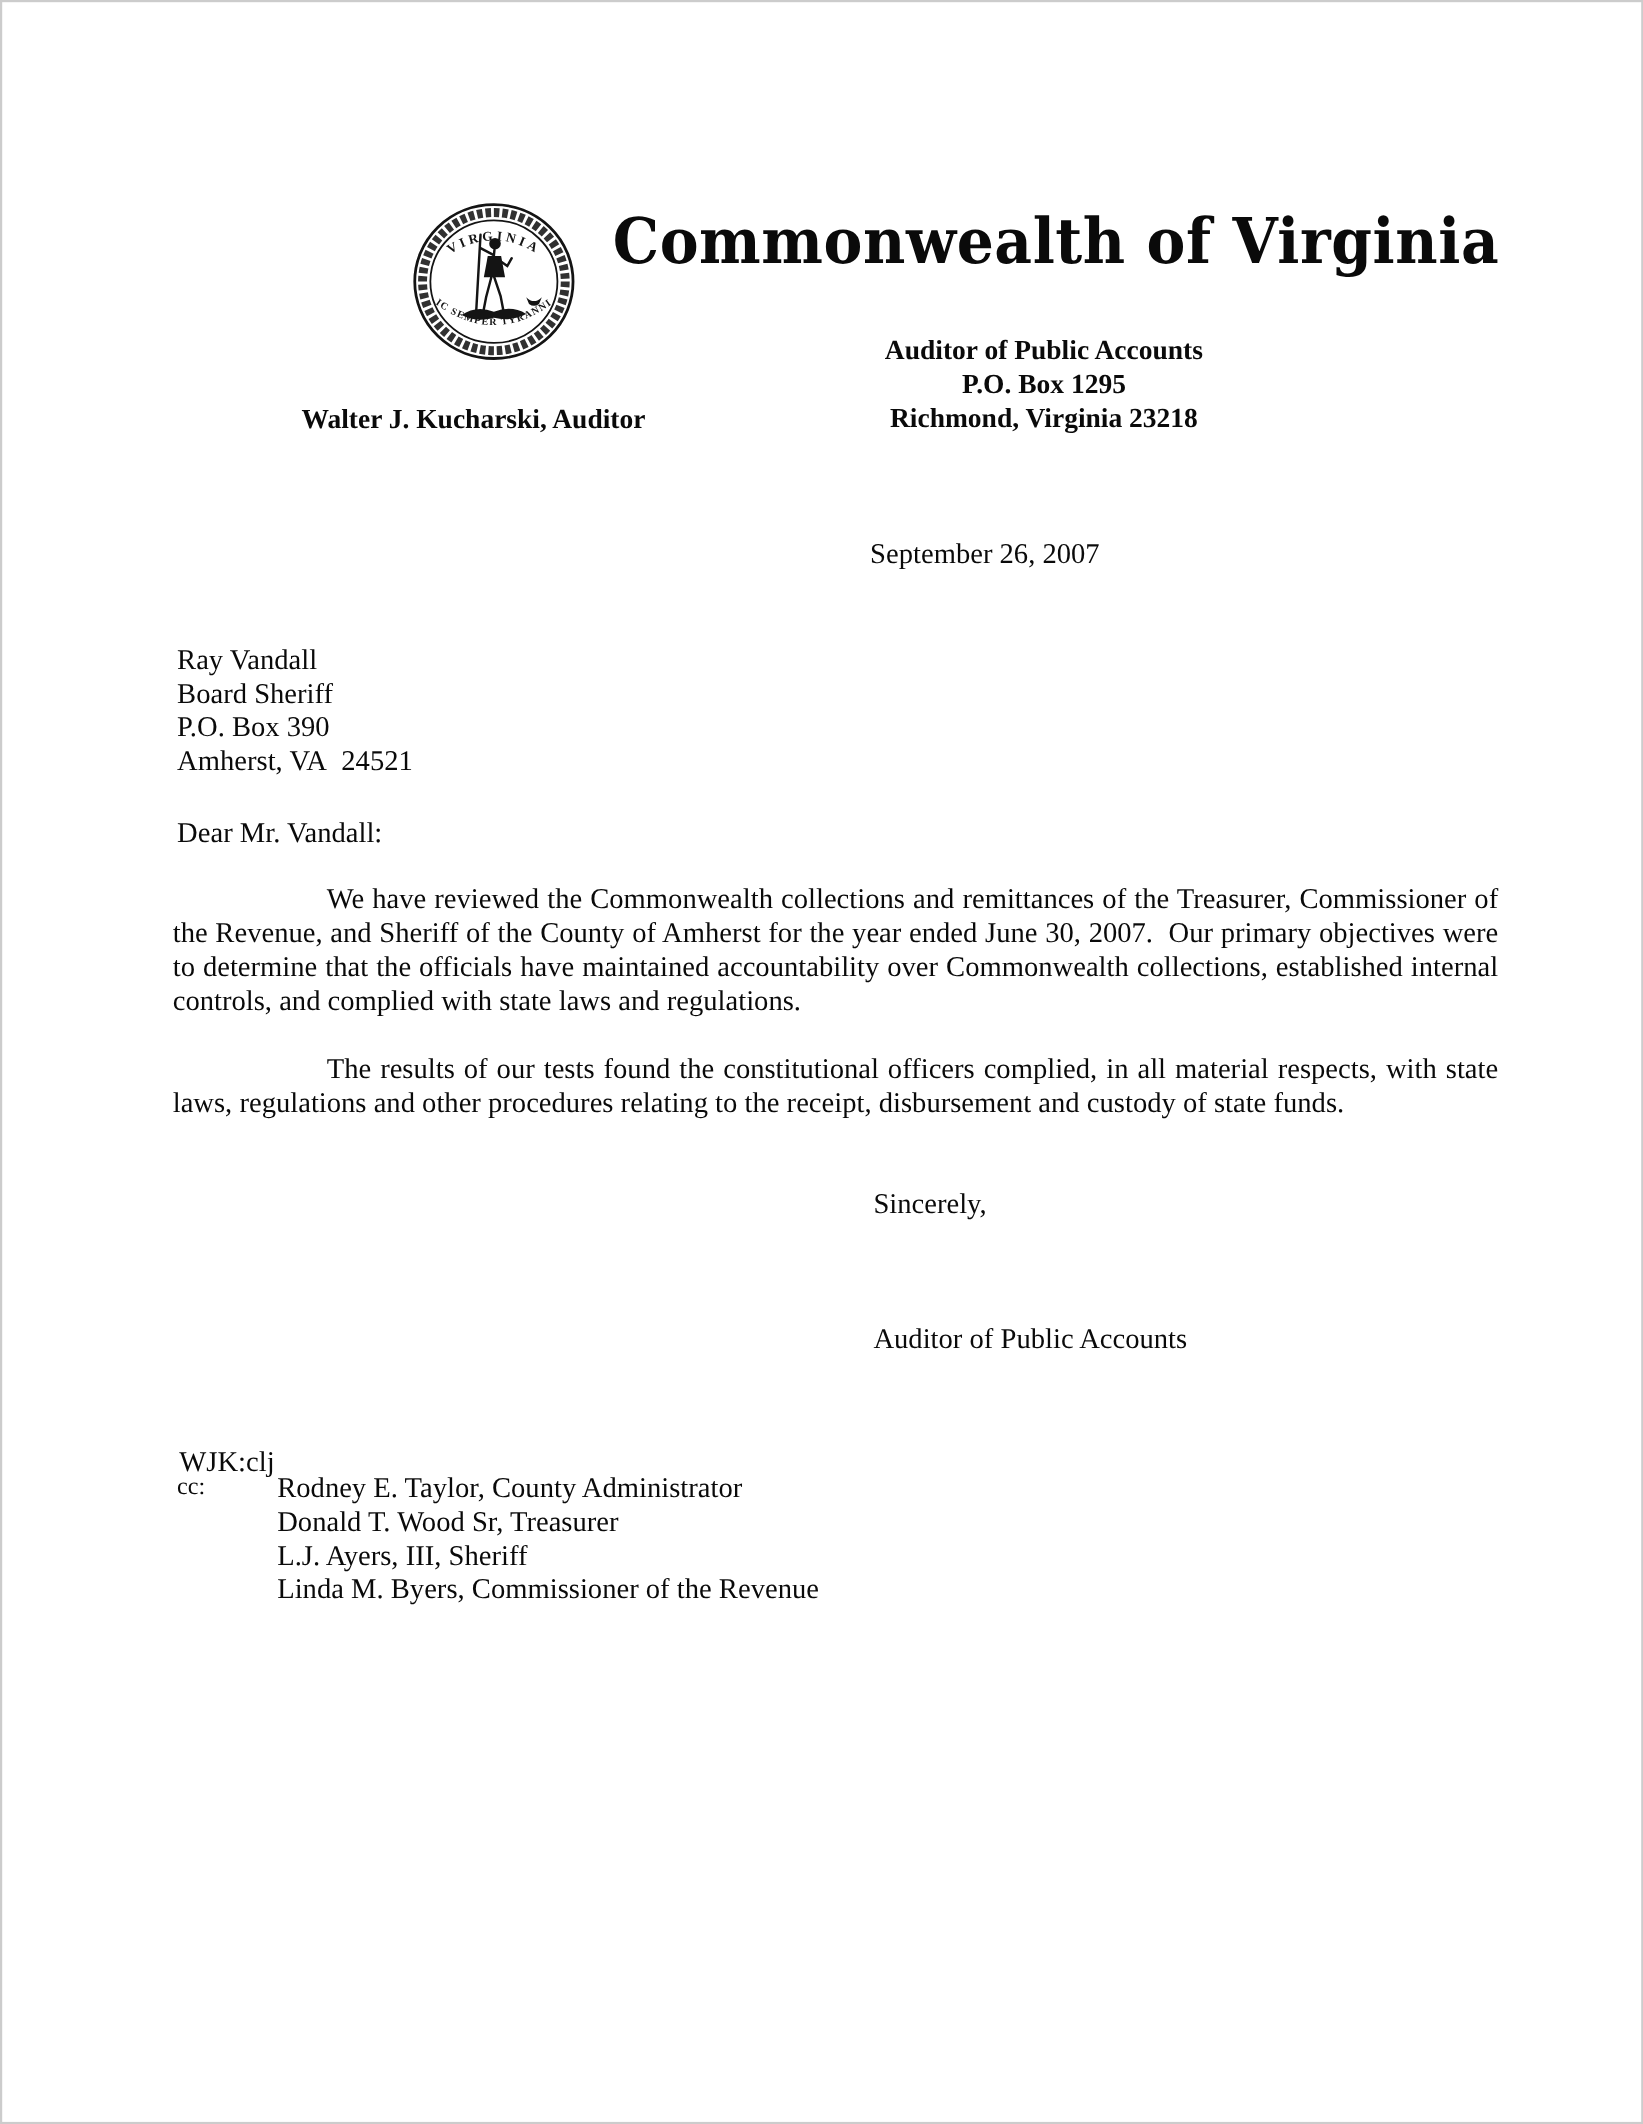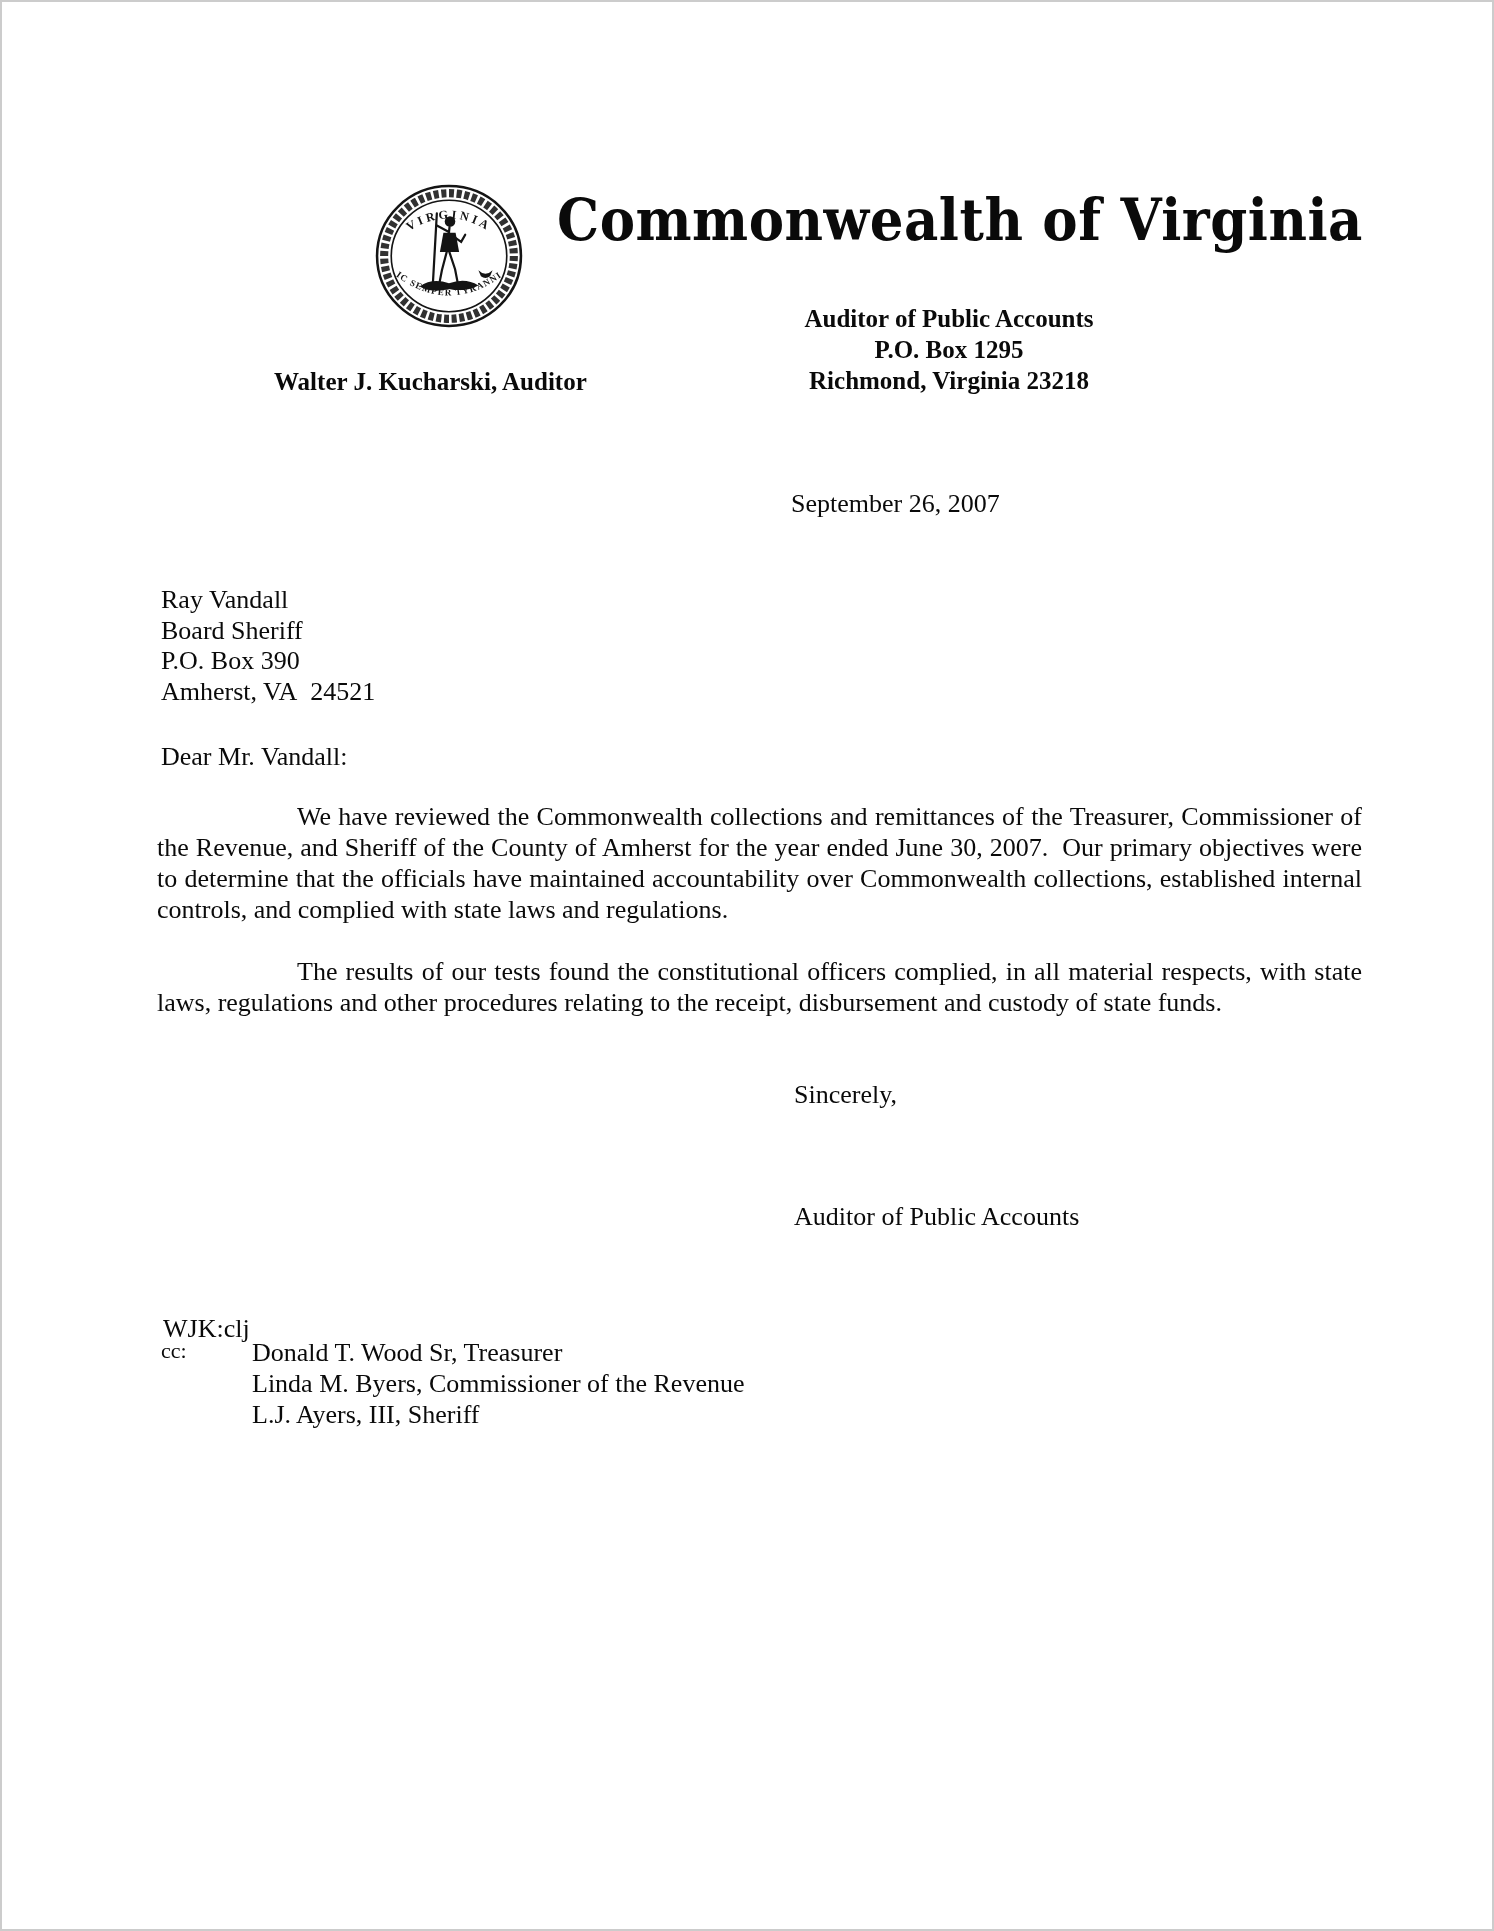--- a/index.html
+++ b/index.html
@@ -125,18 +125,19 @@
   <p class="abs body-para para-1">We have reviewed the Commonwealth collections and remittances of the Treasurer, Commissioner of the Revenue, and Sheriff of the County of Amherst for the year ended June 30, 2007.&nbsp; Our primary objectives were to determine that the officials have maintained accountability over Commonwealth collections, established internal controls, and complied with state laws and regulations.</p>
   <p class="abs body-para para-2">The results of our tests found the constitutional officers complied, in all material respects, with state laws, regulations and other procedures relating to the receipt, disbursement and custody of state funds.</p>
 
   <div class="abs closing">Sincerely,</div>
   <div class="abs sig-title">Auditor of Public Accounts</div>
 
   <div class="abs reference">WJK:clj</div>
 
   <div class="abs cc-label">cc:</div>
   <div class="abs cc-list">
+    <div>Rodney E. Taylor, County Administrator</div>
     <div>Donald T. Wood Sr, Treasurer</div>
+    <div>L.J. Ayers, III, Sheriff</div>
     <div>Linda M. Byers, Commissioner of the Revenue</div>
-    <div>L.J. Ayers, III, Sheriff</div>
   </div>
 
 </div>
 
 </body></html>

